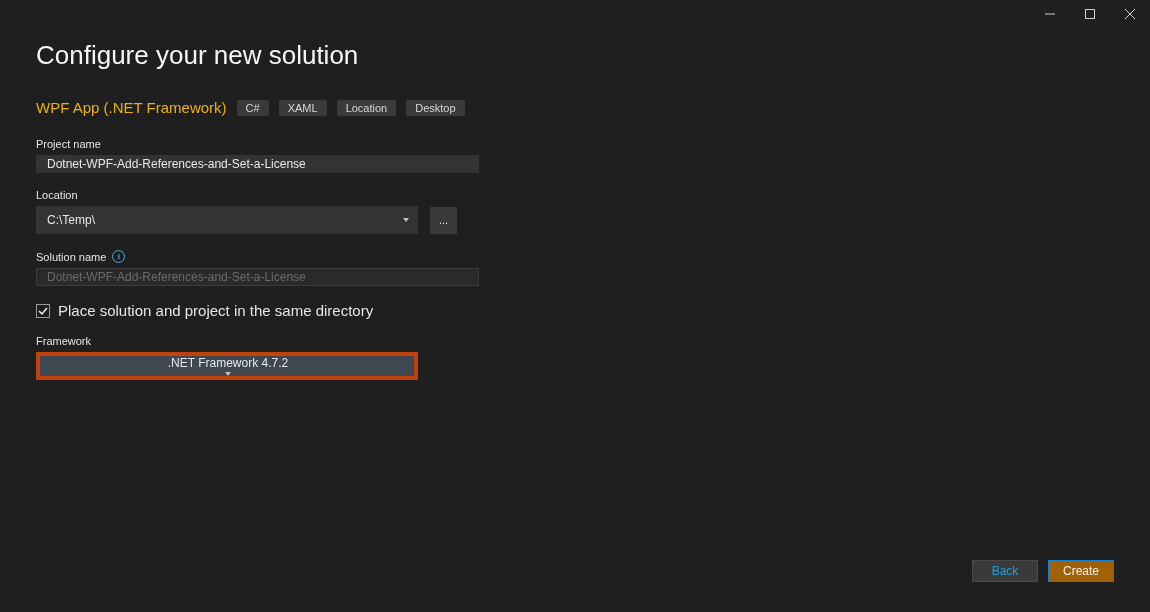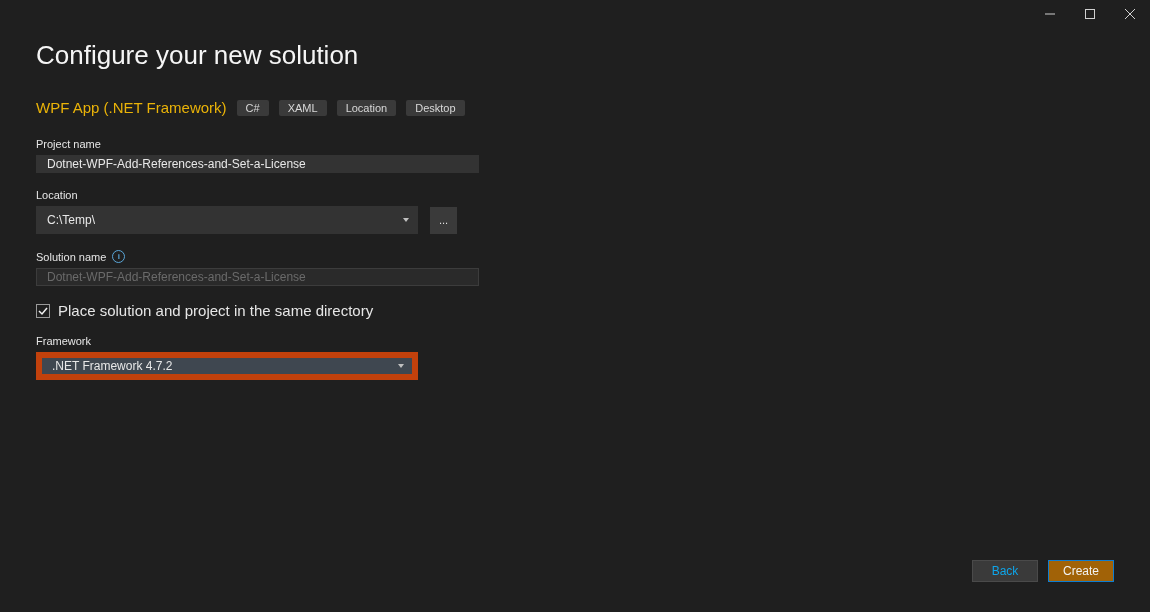--- a/index.html
+++ b/index.html
@@ -109,21 +109,22 @@
     display: flex;
     align-items: center;
     justify-content: space-between;
     padding: 0 8px 0 10px;
     color: #e8e8e8;
     font-size: 12px;
     cursor: pointer;
   }
   .combo.focused {
     background: #3f4750;
-    border: 6px solid #c2410c;
+    border: 4px solid #c2410c;
+    flex-direction: column;
   }
   .combo .caret {
     width: 0; height: 0;
     border-left: 3px solid transparent;
     border-right: 3px solid transparent;
     border-top: 4px solid #c0c0c0;
   }
 
   .browse-btn {
     width: 27px;

